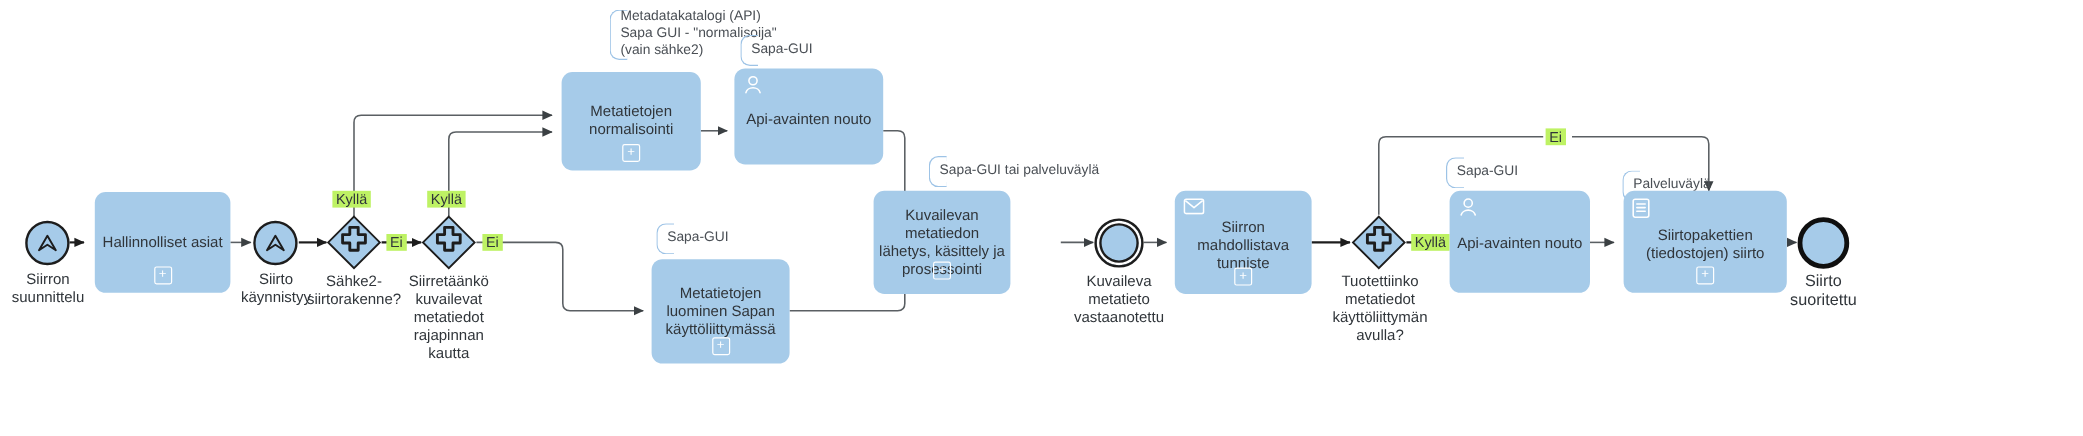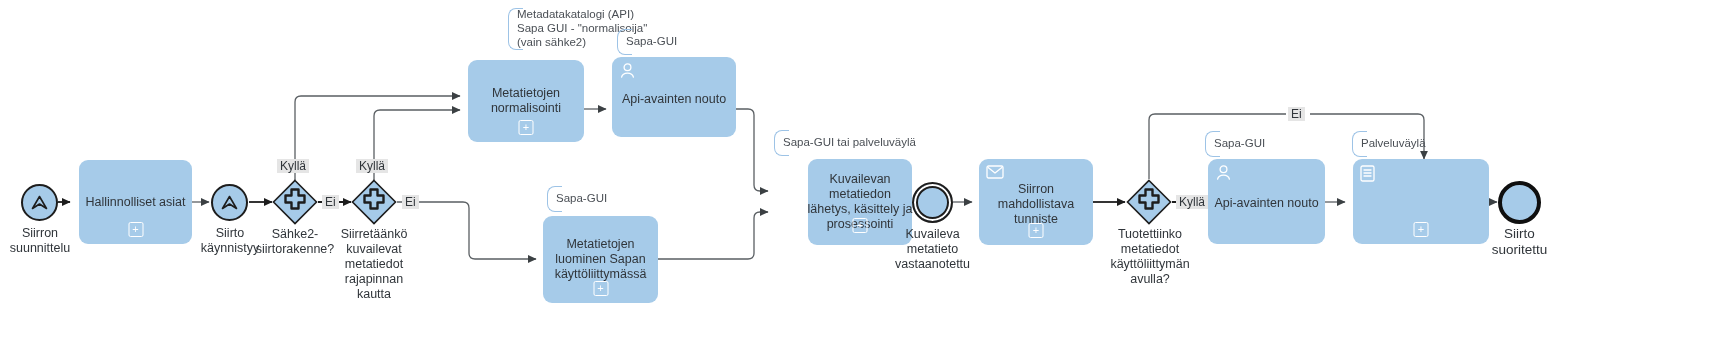--- a/index.html
+++ b/index.html
@@ -45,21 +45,21 @@
 
   
   .caption{
     position:absolute;text-align:center;color:#30353a;
     font-size:12.5px;line-height:15px;
   }
 
   
   .flowlabel{
     position:absolute;color:#30353a;font-size:12px;line-height:14px;
-    background:#e5e5e5;padding:0 3px;text-align:left;white-space:nowrap;
+    background:#bef264;padding:0 3px;text-align:left;white-space:nowrap;
   }
 
   
   .annot{position:absolute;}
   .annot .bracket{
     position:absolute;left:0;top:0;height:100%;width:14px;
     border-left:1.6px solid #9dc3e6;
     border-top:1.6px solid #9dc3e6;
     border-bottom:1.6px solid #9dc3e6;
     border-top-left-radius:8px;border-bottom-left-radius:8px;
@@ -207,21 +207,21 @@
 luominen Sapan
 käyttöliittymässä</span>
     <span class="plusmark"></span>
   </div>
 
   <div class="annot" style="left:774px;top:130px;width:122px;height:24px;">
     <div class="bracket"></div>
     <div class="atext">Sapa-GUI tai palveluväylä</div>
   </div>
 
-  <div class="node task" style="left:808px;top:159px;width:104px;height:86px;justify-content:center;">
+  <div class="node task" style="left:728px;top:159px;width:114px;height:86px;justify-content:center;">
     <span class="tlabel" style="white-space:pre;">Kuvailevan
 metatiedon
 lähetys, käsittely ja
 prosessointi</span>
     <span class="plusmark" style="bottom:12px;"></span>
   </div>
 
   <div class="node event intermediate" style="left:912px;top:182px;width:41px;height:41px;"></div>
   <div class="caption" style="left:880px;top:227px;width:105px;white-space:pre;">Kuvaileva
 metatieto
@@ -262,32 +262,34 @@
   <div class="node task withicon" style="left:1208px;top:159px;width:117px;height:85px;">
     <span class="ticon">
       <svg width="17" height="16" viewBox="0 0 17 16">
         <circle cx="8.5" cy="4.3" r="3.4" fill="none" stroke="#ffffff" stroke-width="1.3"></circle>
         <path d="M2.6,14.2 a6,5 0 0 1 11.8,0" fill="none" stroke="#ffffff" stroke-width="1.3" stroke-linecap="round"></path>
       </svg>
     </span>
     <span class="tlabel">Api-avainten nouto</span>
   </div>
 
-  <div class="annot" style="left:1352px;top:131px;width:76px;height:24px;">
+  <div class="annot" style="left:1352px;top:142px;width:76px;height:24px;">
     <div class="bracket"></div>
     <div class="atext">Palveluväylä</div>
   </div>
 
   <div class="node task withicon" style="left:1353px;top:159px;width:136px;height:85px;">
     <span class="ticon">
       <svg width="15" height="17" viewBox="0 0 15 17">
         <rect x="1" y="1" width="13" height="15" rx="1.6" fill="none" stroke="#ffffff" stroke-width="1.3"></rect>
         <path d="M4,5 h7 M4,8 h7 M4,11 h7" stroke="#ffffff" stroke-width="1.3" stroke-linecap="round"></path>
       </svg>
     </span>
+    <span class="tlabel" style="white-space:pre;">Siirtopakettien
+(tiedostojen) siirto</span>
     <span class="plusmark"></span>
   </div>
 
   <div class="node event end" style="left:1498px;top:181px;width:43px;height:43px;"></div>
   <div class="caption" style="left:1477px;top:226px;width:85px;white-space:pre;font-size:13.5px;line-height:16px;">Siirto
 suoritettu</div>
 
 </div>
 
 </body></html>

